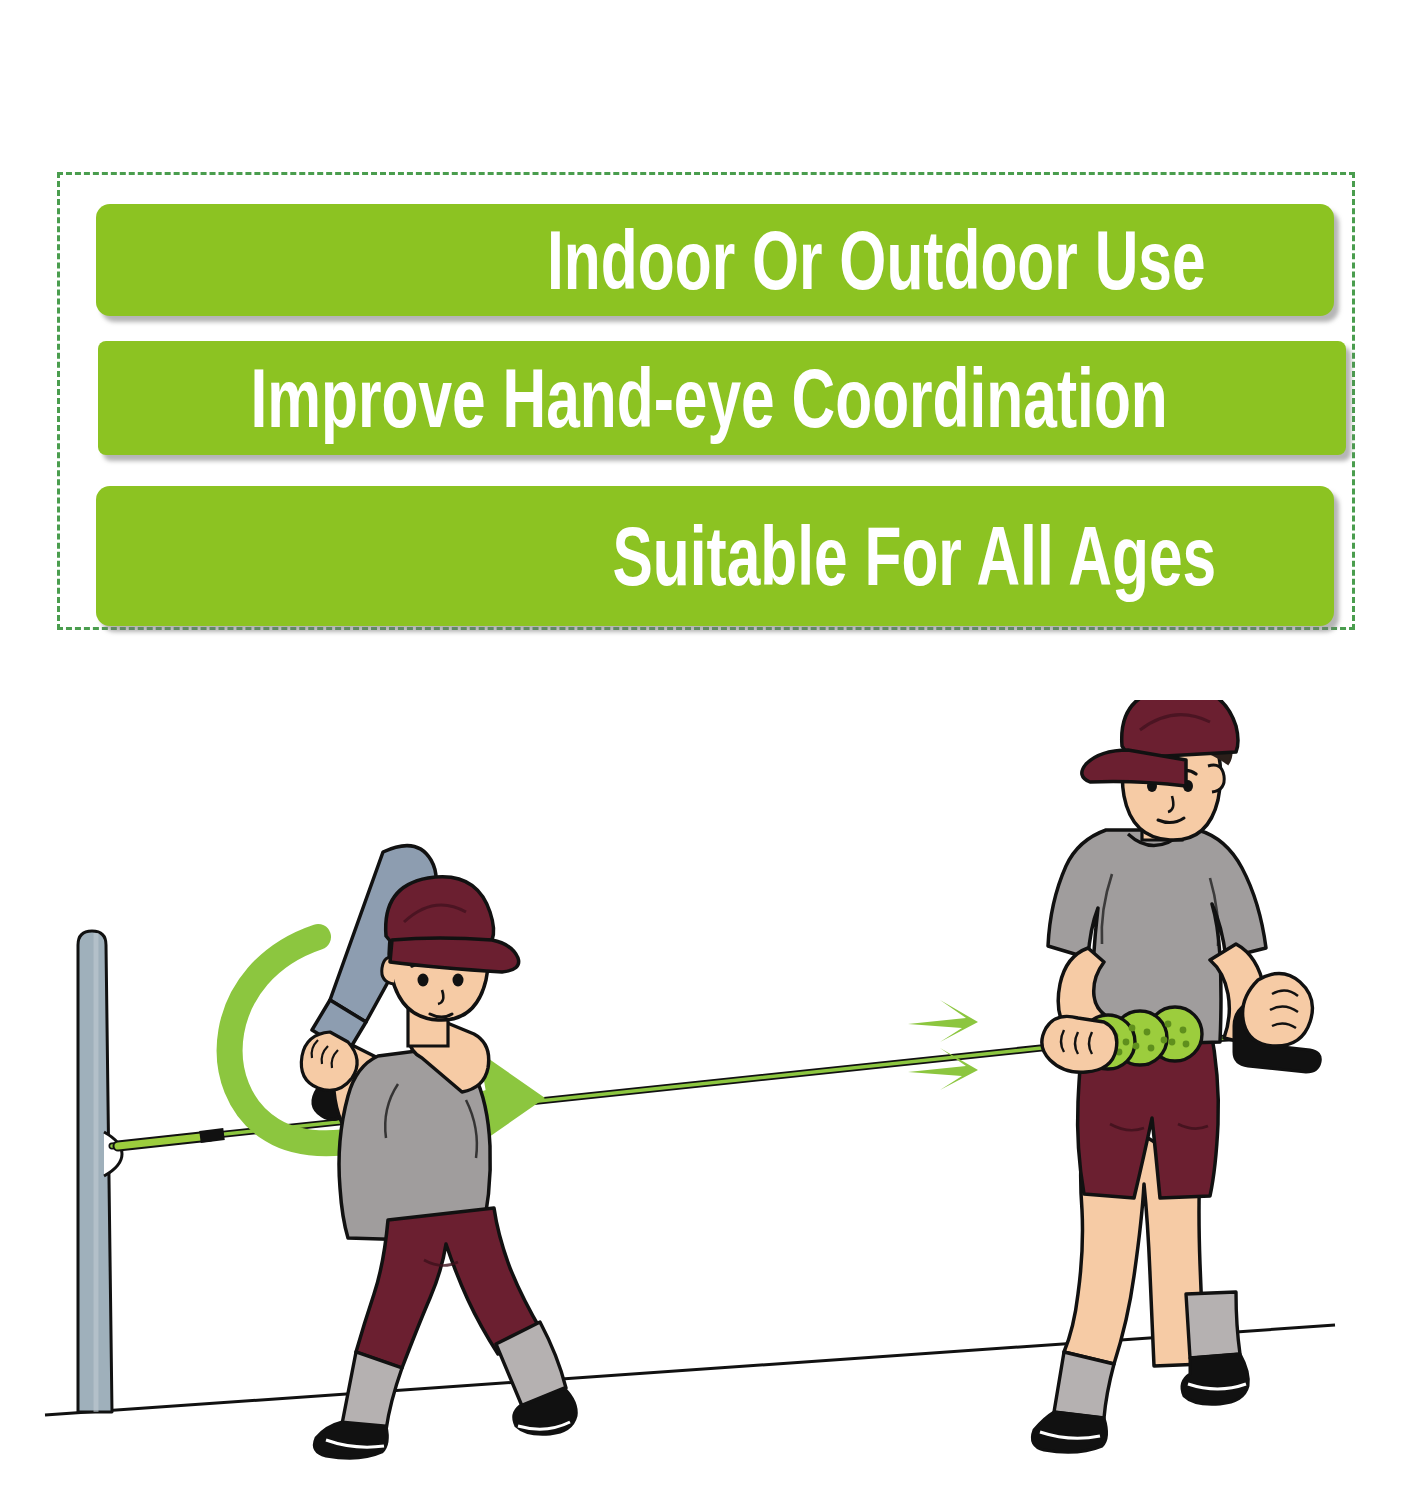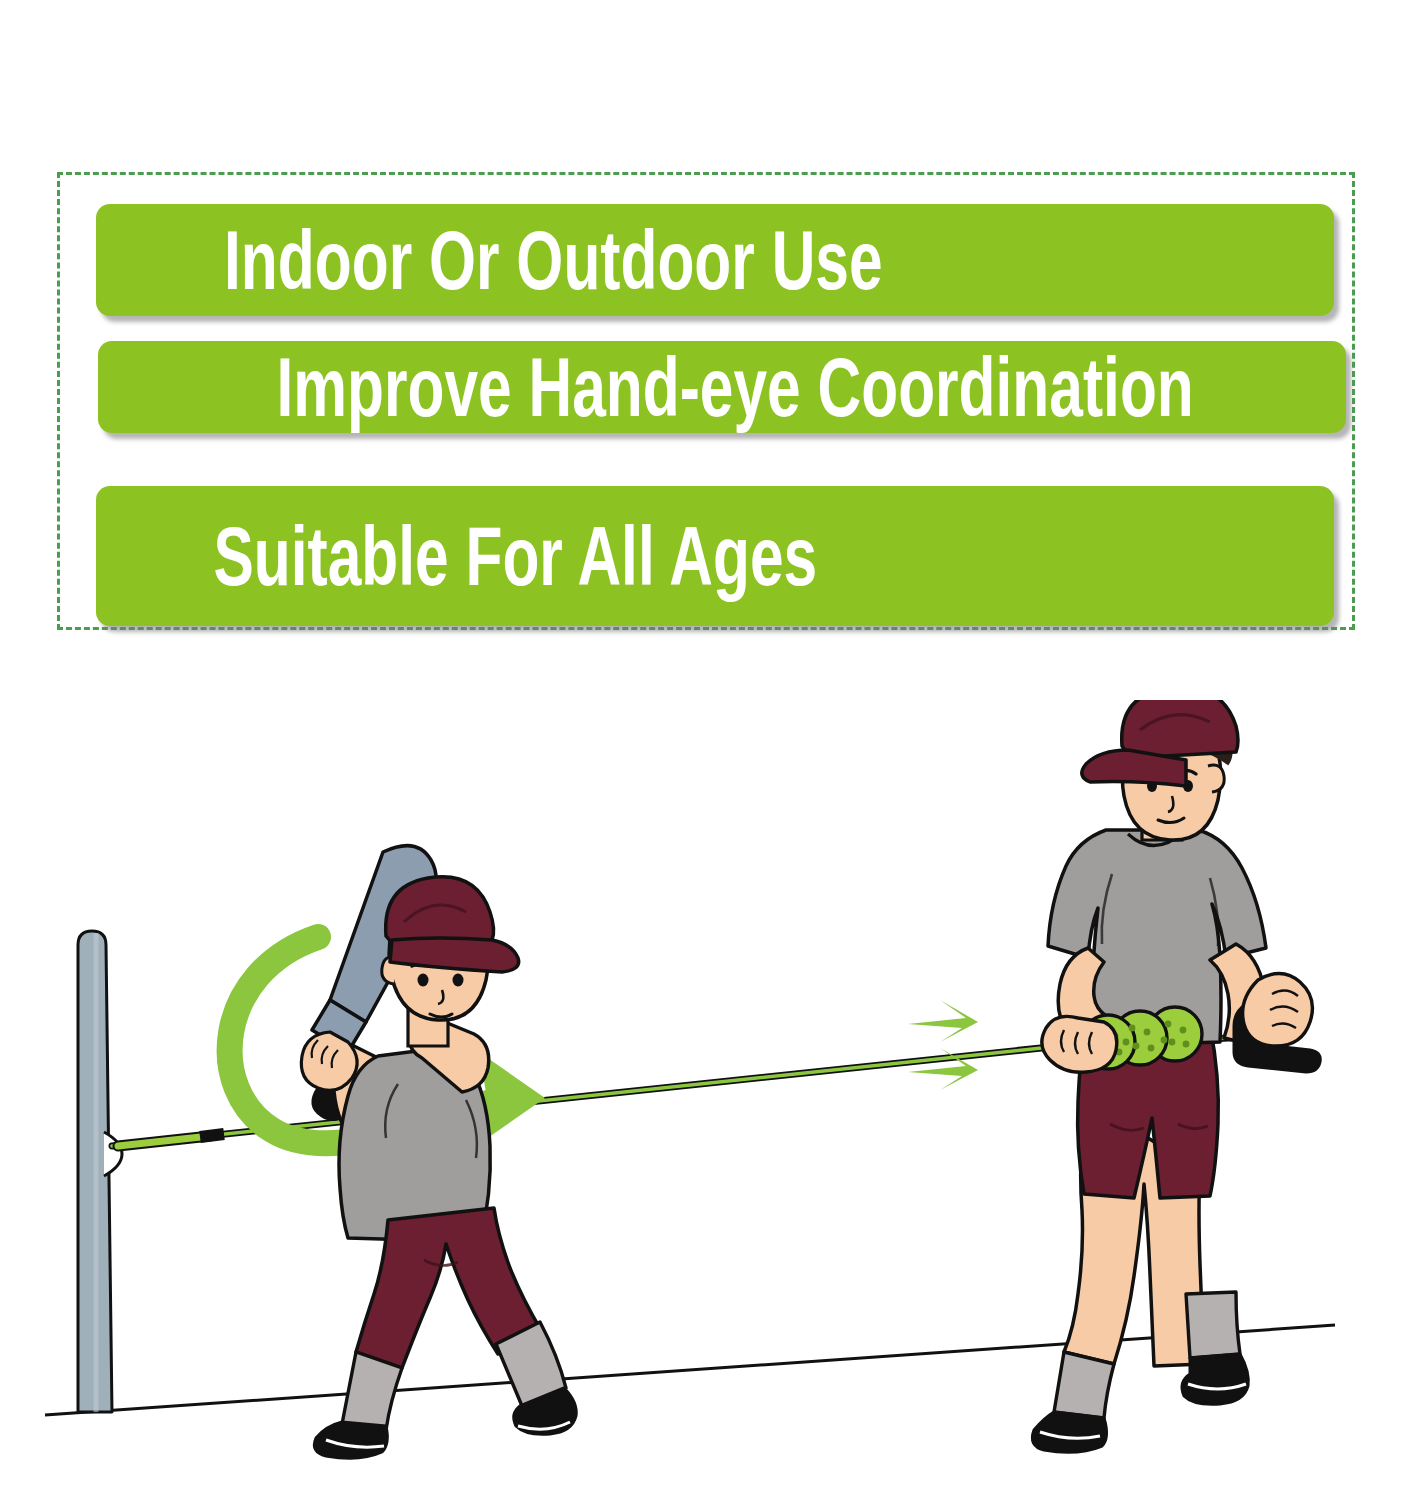--- a/index.html
+++ b/index.html
@@ -20,38 +20,38 @@
     border:3px dashed #4a9d4e;
     box-sizing:border-box;
   }
   .bar{
     position:absolute;
     background:#8cc322;
     border-radius:14px;
     box-shadow:5px 6px 4px rgba(120,120,120,.55);
     display:flex;
     align-items:center;
-    justify-content:flex-start;
+    justify-content:flex-end;
     overflow:hidden;
   }
   .bar-label{
     color:#ffffff;
     font-family:"Liberation Sans", sans-serif;
     font-weight:bold;
     white-space:nowrap;
     display:inline-block;
     transform:scaleX(.72);
     transform-origin:center center;
     letter-spacing:0px;
     line-height:1;
   }
 
   #bar1{left:36px; top:29px; width:1238px; height:112px;}
   #bar1 .bar-label{font-size:84px;}
-  #bar2{left:38px; top:166px; width:1248px; height:92px;}
+  #bar2{left:38px; top:166px; width:1248px; height:114px;border-radius:8px;}
   #bar2 .bar-label{font-size:84px;}
   #bar3{left:36px; top:311px; width:1238px; height:140px;}
   #bar3 .bar-label{font-size:84px;}
 
   
   .illus{position:absolute;left:0;top:700px;width:1415px;height:800px;}
   .illus svg{display:block;}
 </style>
 </head>
 <body>

